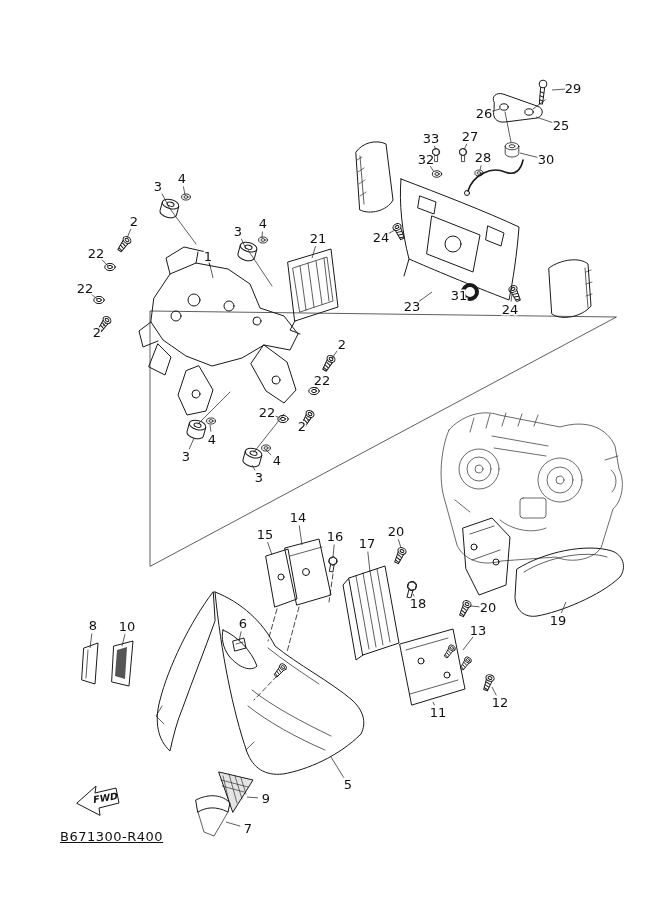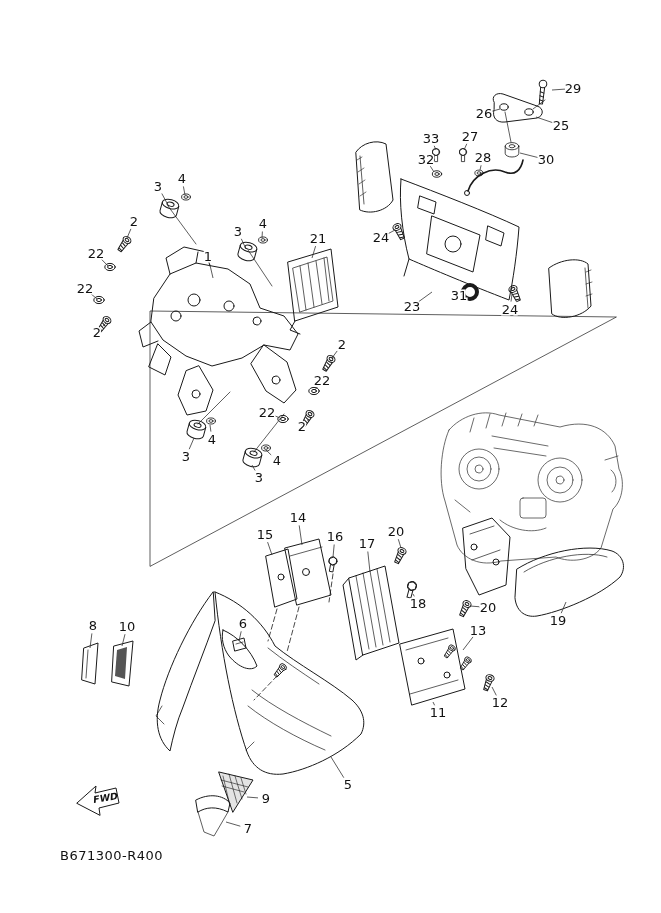--- a/index.html
+++ b/index.html
@@ -7,22 +7,22 @@
           font-family:"DejaVu Sans",sans-serif;}
   svg{position:absolute;left:0;top:0;}
   .art{stroke:#1a1a1a;fill:none;stroke-width:1;stroke-linejoin:round;stroke-linecap:round;}
   .thin{stroke-width:0.7;}
   .hatch{stroke-width:0.6;}
   .dashed{stroke-dasharray:5 3;stroke-width:0.8;}
   .engine{stroke:#3a3a3a;stroke-width:0.75;}
   #leader-layer line{stroke:#333;stroke-width:0.8;}
   #callout-layer text{font:13px "DejaVu Sans",sans-serif;fill:#111;text-anchor:middle;
                       paint-order:stroke;stroke:#fff;stroke-width:3px;}
-  .code{position:absolute;left:60px;top:848px;font:13px "DejaVu Sans",sans-serif;
-        color:#111;letter-spacing:0.5px;}
+  .code{position:absolute;left:60px;top:829px;font:13px "DejaVu Sans",sans-serif;
+        color:#111;letter-spacing:0.5px;text-decoration:underline;}
   .fwd-text{font:italic bold 9.5px "DejaVu Sans",sans-serif;fill:#111;stroke:none;text-anchor:middle;}
 </style>
 </head>
 <body>
 
 <div class="canvas">
 <svg width="661" height="913" viewBox="0 0 661 913">
 
   <defs>
     <g id="g-screw">

